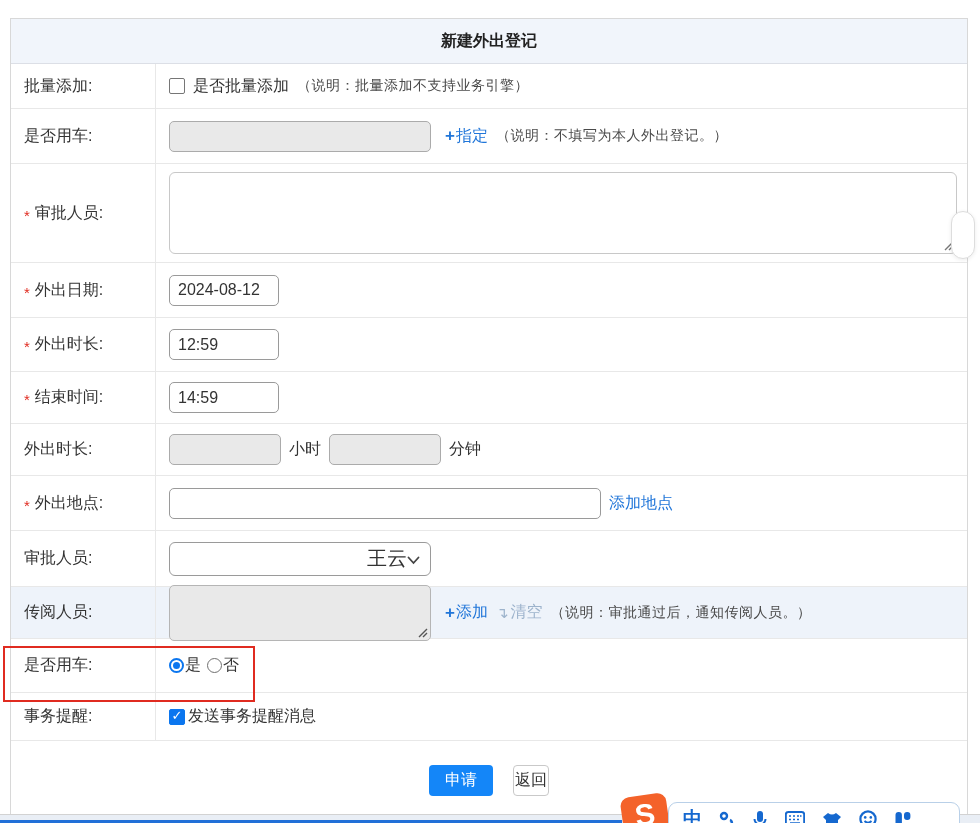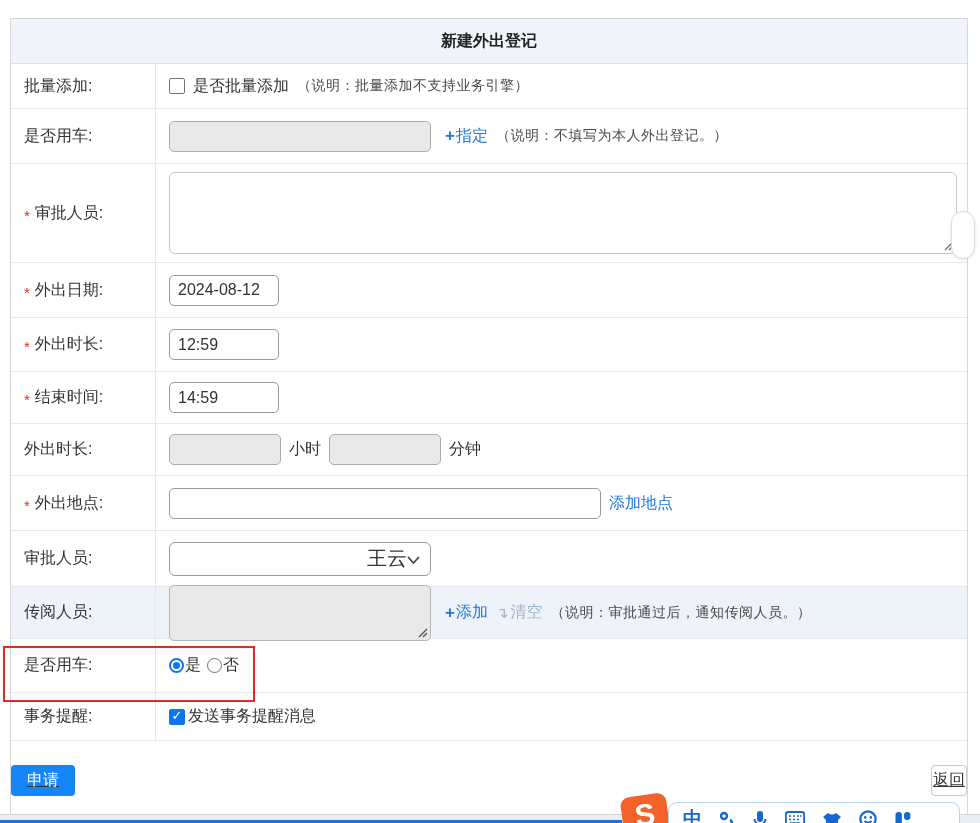--- a/index.html
+++ b/index.html
@@ -140,24 +140,23 @@
     content: "";
     width: 7px; height: 7px; border-radius: 50%;
     background: #0b76ef;
   }
   .radio-option { display: inline-flex; align-items: center; gap: 1px; cursor: pointer; }
   .radio-group { display: flex; align-items: center; gap: 6px; }
 
   .row-cc { background: #eef3fa; }
 
   .btn-row {
-    display: flex; align-items: center; justify-content: space-between;
+    display: flex; align-items: center; justify-content: center;
     gap: 20px;
     flex: 1 1 auto;
-    text-decoration: underline;
   }
   .btn-primary {
     width: 64px; height: 31px;
     background: #1486f8;
     color: #fff;
     border: none; border-radius: 4px;
     font-size: 16px;
     cursor: pointer;
     font-family: "Liberation Sans", "DejaVu Sans", sans-serif;
   }

